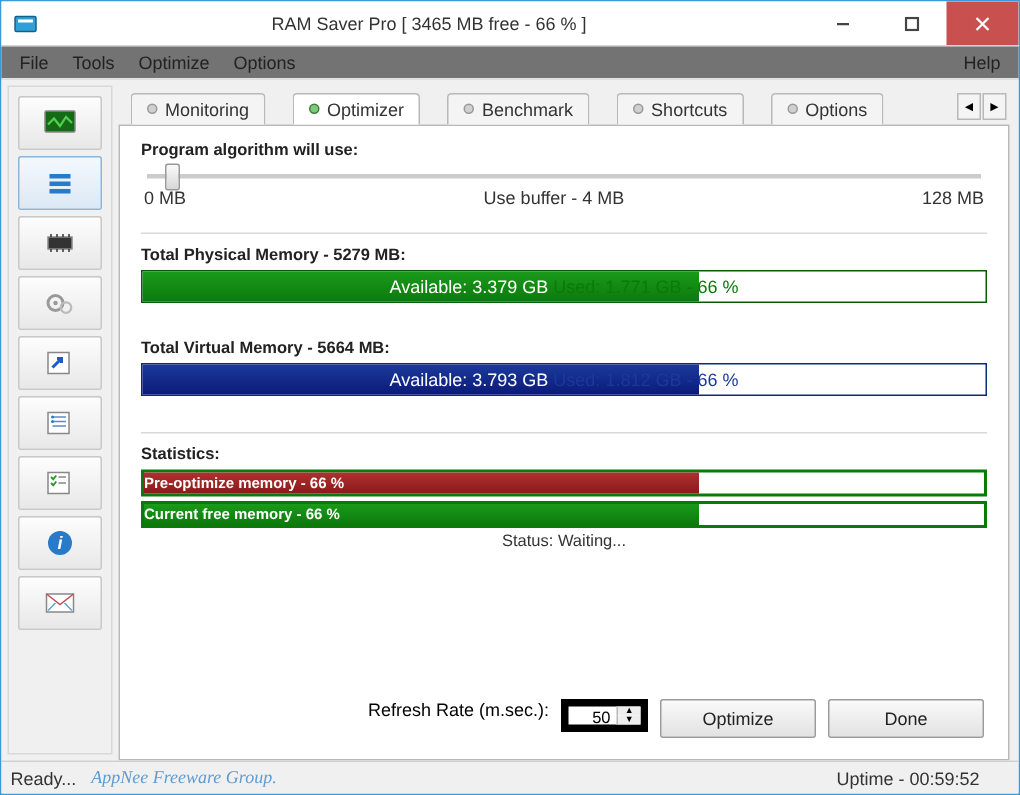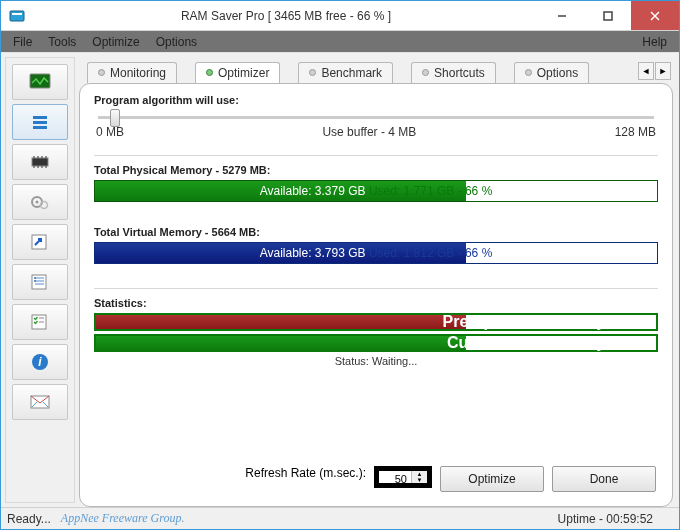--- a/index.html
+++ b/index.html
@@ -19,40 +19,40 @@
 .sbtn { height: 36px; border: 1px solid #c8c8c8; background: linear-gradient(#fdfdfd,#e8e8e8); display: flex; align-items: center; justify-content: center; border-radius: 2px; }
 .sbtn.active { background: linear-gradient(#f4f8fc,#dce9f5); border-color: #8fb6d8; }
 .main { flex: 1; display: flex; flex-direction: column; padding: 6px 6px 0 0; }
 .tabs { display: flex; align-items: center; gap: 16px; height: 24px; padding-left: 8px; }
 .tab { display: flex; align-items: center; gap: 5px; padding: 3px 10px; border: 1px solid #b8b8b8; border-bottom: none; background: #f4f4f4; border-radius: 3px 3px 0 0; margin-right: 2px; font-size: 11px; color: #333; position: relative; top: 1px; }
 .tab.active { background: #fff; z-index: 2; }
 .tab .bullet { width: 7px; height: 7px; border-radius: 50%; background: #d0d0d0; border: 1px solid #999; }
 .tab.active .bullet { background: #7fc97f; border-color: #3a7f3a; }
 .tabnav { margin-left: auto; display: flex; gap: 1px; margin-right: 2px; }
 .tabnav div { width: 16px; height: 18px; border: 1px solid #b8b8b8; background: #f4f4f4; display:flex;align-items:center;justify-content:center;font-size:9px; }
-.panel { flex: 1; background: #fff; border: 1px solid #b8b8b8; border-radius: 11px; padding: 10px 14px; display: flex; flex-direction: column; }
+.panel { flex: 1; background: #fff; border: 1px solid #b8b8b8; border-radius: 0; padding: 10px 14px; display: flex; flex-direction: column; }
 .group { margin-bottom: 10px; }
 .grouplabel { font-weight: bold; color: #222; margin-bottom: 4px; font-size: 11px; }
 .slider-track { height: 3px; background: #ccc; margin: 10px 4px 4px 4px; position: relative; }
 .slider-thumb { position: absolute; left: 12px; top: -7px; width: 10px; height: 18px; background: linear-gradient(#fafafa,#d8d8d8); border: 1px solid #999; border-radius: 2px; }
 .slider-labels { display: flex; justify-content: space-between; font-size: 11px; color: #333; margin: 6px 2px 0 2px; }
 .bar { height: 22px; border: 1px solid #0a5a0a; display: flex; align-items: center; position: relative; background: #fff; margin-top: 2px; }
 .bar.blue { border-color: #0a2a7a; }
 .bar-fill { height: 100%; }
 .bar-fill.green { background: linear-gradient(#1a9a1a,#0c7a0c); }
 .bar-fill.blue { background: linear-gradient(#1a3a9a,#0c1a7a); }
 .bar-text { position: absolute; width: 100%; text-align: center; font-size: 11px; font-weight: normal; }
 .bar-text .avail { color: #fff; }
 .bar-text .used-g { color: #0a7a0a; }
 .bar-text .used-b { color: #1a3a9a; }
 .statbar { height: 18px; border: 2px solid #0a7a0a; display: flex; align-items: center; margin-bottom: 3px; position: relative; background:#fff; }
 .statfill { height: 100%; }
 .statfill.red { background: linear-gradient(#b03030,#8a1a1a); }
 .statfill.grn { background: linear-gradient(#1a9a1a,#0c7a0c); }
-.stattext { position: absolute; width: 100%; text-align: right; font-size: 16px; font-weight: bold; color: #fff; }
+.stattext { position: absolute; width: 100%; text-align: left; font-size: 10px; font-weight: bold; color: #fff; }
 .status { text-align: center; font-size: 11px; color: #333; margin-top: 3px; }
 .bottom { display: flex; align-items: flex-start; gap: 8px; padding: 8px 2px 4px 2px; }
 .btn { min-width: 104px; height: 26px; border: 1px solid #9a9a9a; background: linear-gradient(#fafafa,#e2e2e2); display: flex; align-items: center; justify-content: center; border-radius: 2px; color: #222; }
 .numinput { width: 58px; height: 22px; border: 5px solid #000000; background: #fff; display: flex; }
 .numinput .val { flex:1; text-align: right; padding: 2px 4px; font-size:11px; }
 .numinput .spin { width: 16px; display:flex; flex-direction:column; }
 .numinput .spin div { flex:1; border-left:1px solid #bbb; display:flex;align-items:center;justify-content:center;font-size:6px;background:#eee; }
 .statusbar { height: 22px; border-top: 1px solid #d0d0d0; display: flex; align-items: center; padding: 0 6px; background: #f0f0f0; font-size: 11px; color: #333; }
 .statusbar .wm { color: #3a88cc; font-style: italic; font-family: cursive; margin-left: 10px; opacity:0.8; }
 .statusbar .uptime { margin-left: auto; margin-right: 20px; }

